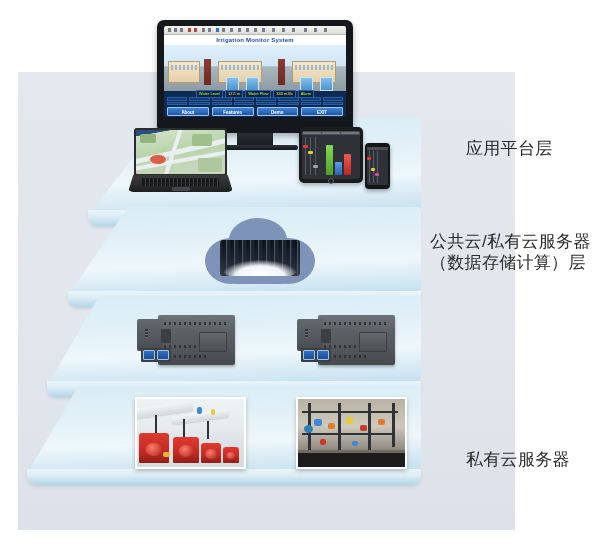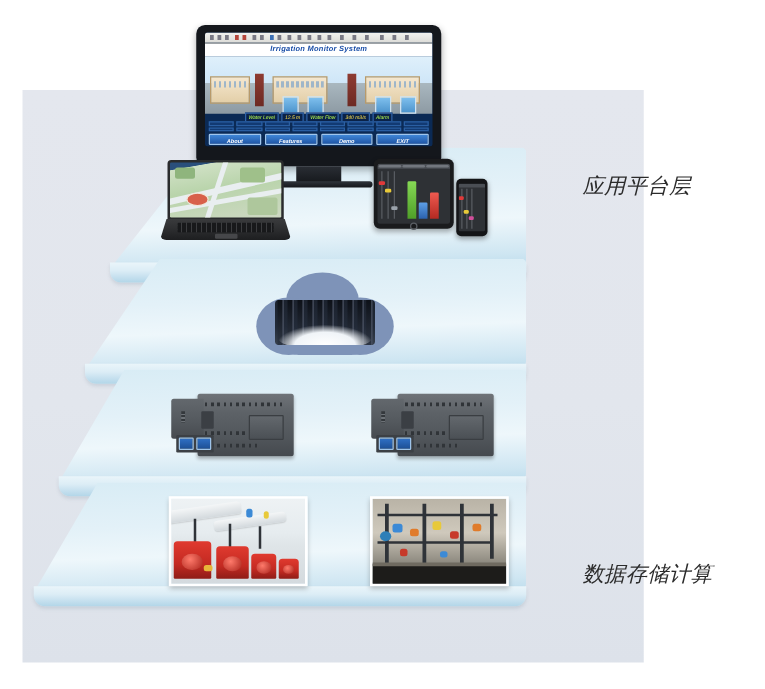--- a/index.html
+++ b/index.html
@@ -1,18 +1,18 @@
 <!DOCTYPE html>
 <html><head>
 <meta charset="utf-8">
 <style>
   html,body{margin:0;padding:0;background:#ffffff;}
   body{width:612px;height:551px;overflow:hidden;
        font-family:"Liberation Sans","DejaVu Sans",sans-serif;}
-  #stage{position:relative;width:612px;height:551px;font-style:italic;}
+  #stage{position:relative;width:612px;height:551px;}
 
   
   .bg-panel{position:absolute;left:18px;top:72px;width:497px;height:458px;
             background:linear-gradient(180deg,#e4e7ee 0%,#e2e6ed 55%,#dde2ea 100%);}
 
   
   .tier{position:absolute;}
   .tier .slab{position:absolute;left:0;top:0;width:100%;height:100%;
     background:linear-gradient(178deg,#d8ecf5 0%,#e3f1f8 38%,#eef7fb 62%,#cfe6f2 88%,#bcdcec 100%);}
   .tier .front{position:absolute;left:0;bottom:-11px;height:16px;
@@ -381,20 +381,22 @@
       <div class="rack" style="left:34px"></div>
       <div class="rack" style="left:42px"></div>
       <div class="rack" style="left:50px"></div>
       <div class="rack" style="left:58px"></div>
       <div class="rack" style="left:66px"></div>
       <div class="rack" style="left:73px"></div>
       <div class="mist"></div>
     </div>
   </div>
 
+  <div class="tier-label" id="lbl2">公共云/私有云服务器
+（数据存储计算）层</div>
 
   <div class="tier" id="tier3">
     <div class="slab"></div>
     <div class="front"></div>
   </div>
 
   <div class="plc" id="plc1">
     <div class="body">
       <div class="vent" style="left:6px;top:7px;width:62px"></div>
       <div class="vent" style="left:6px;top:30px;width:50px"></div>
@@ -461,15 +463,15 @@
     <div class="valve" style="left:48px;top:18px;width:7px;height:7px;background:#e8c93a"></div>
     <div class="valve" style="left:62px;top:26px;width:7px;height:6px;background:#c73a2a"></div>
     <div class="valve" style="left:80px;top:20px;width:7px;height:6px;background:#e07b2a"></div>
     <div class="valve" style="left:22px;top:40px;width:6px;height:6px;background:#c73a2a"></div>
     <div class="valve" style="left:54px;top:42px;width:6px;height:5px;background:#3c8ad6"></div>
     <div class="valve" style="left:6px;top:26px;width:9px;height:8px;background:#2e7fb8;border-radius:50%"></div>
     <div style="position:absolute;left:0;bottom:0;width:100%;height:16px;background:#1d1c1a"></div>
     <div style="position:absolute;left:0;bottom:14px;width:100%;height:3px;background:#6f6a60"></div>
   </div>
 
-  <div class="tier-label" id="lbl4">数据存储计算</div>
+  <div class="tier-label" id="lbl4">私有云服务器</div>
 
 </div>
 
 </body></html>

